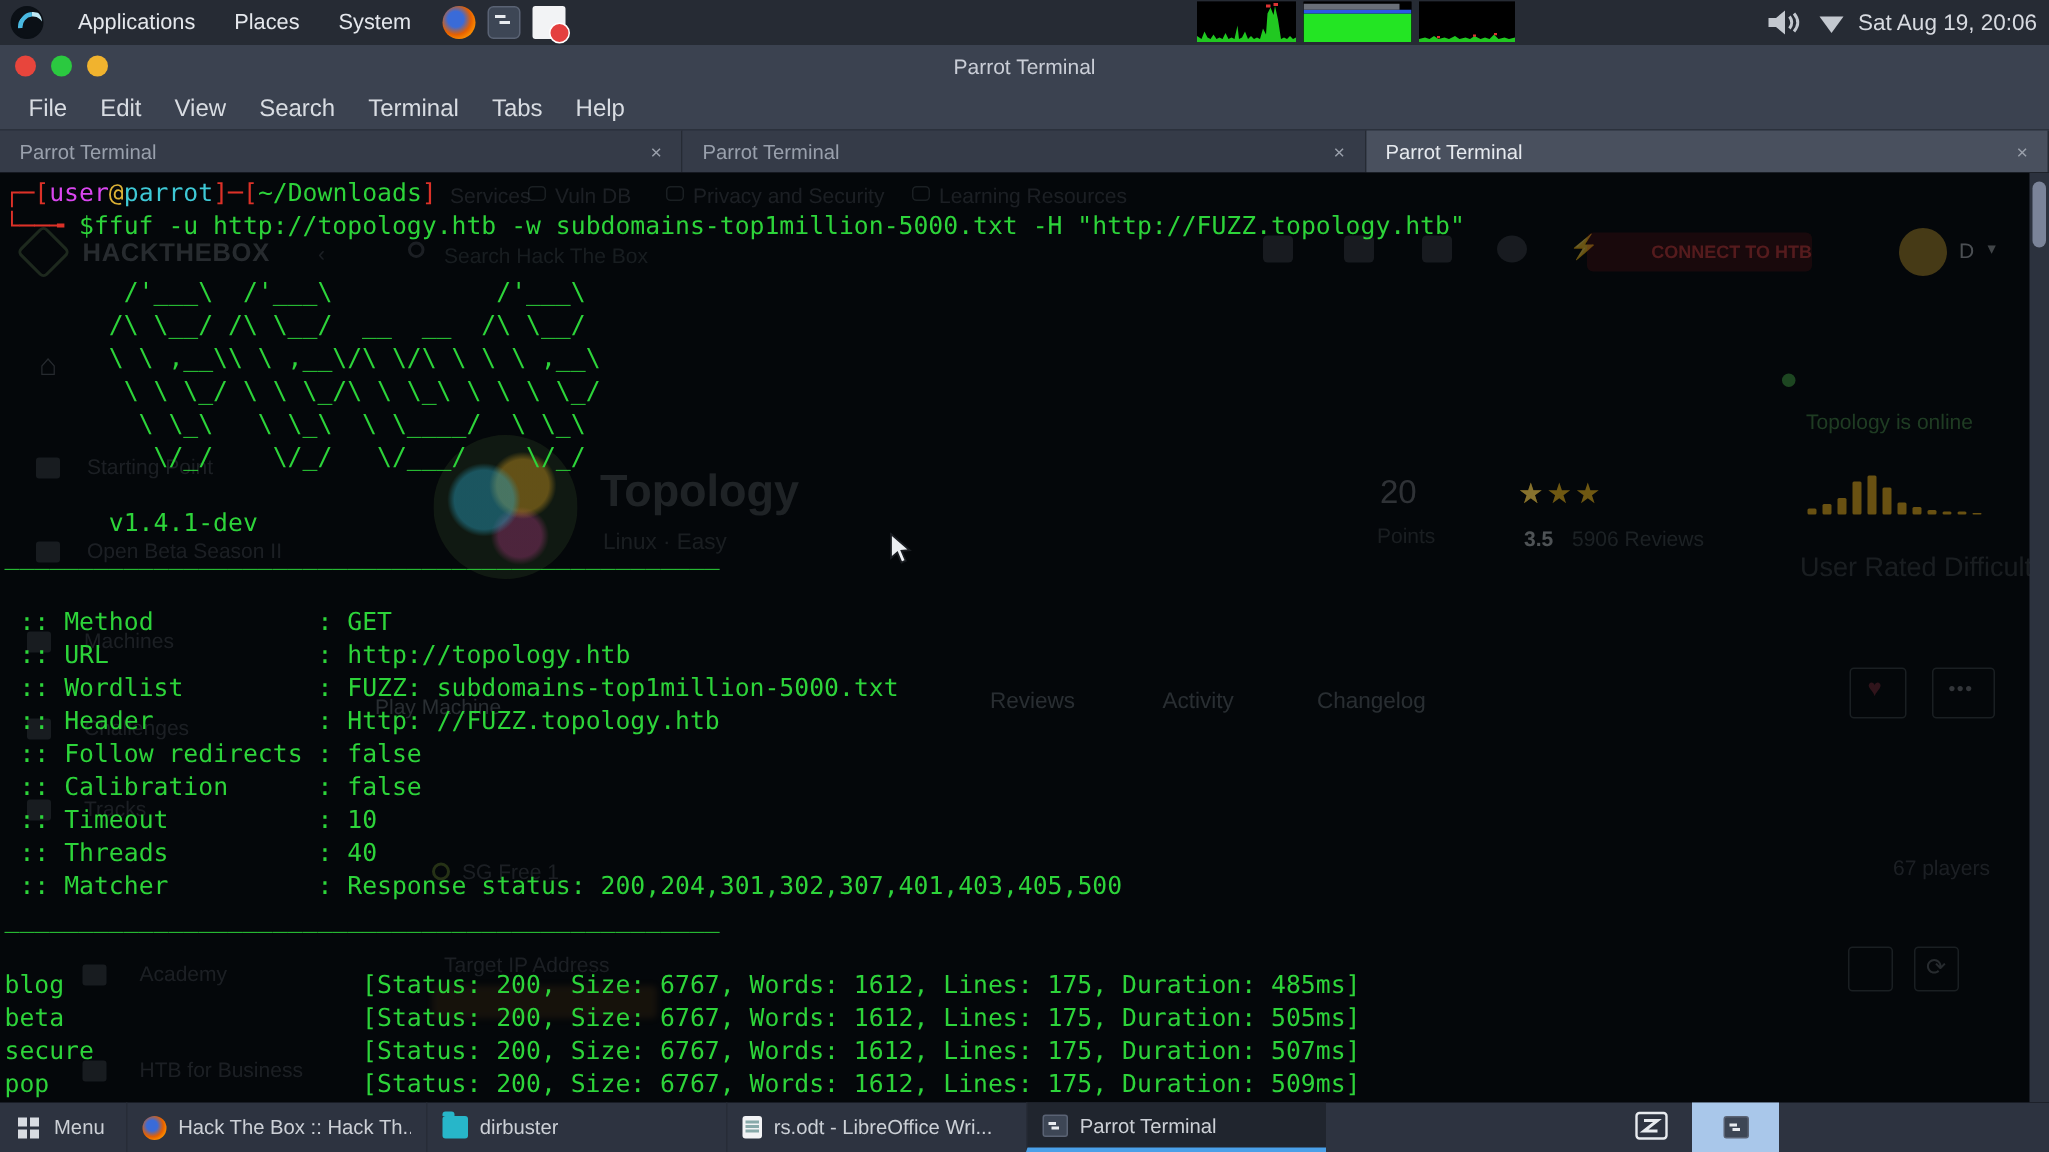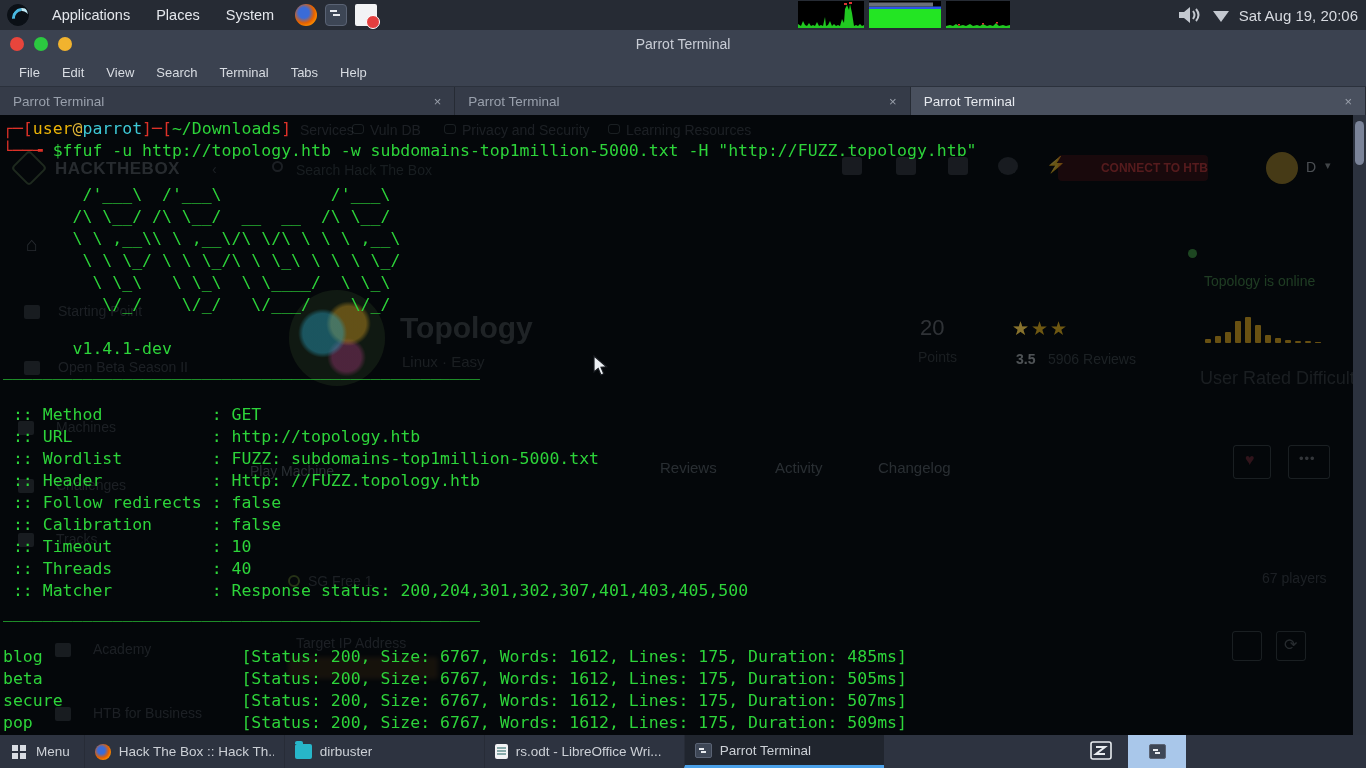--- a/index.html
+++ b/index.html
@@ -30,36 +30,36 @@
   .clock{ font-size:15px; color:#d7dae0; }
 
   
   .window{ position:absolute; left:0; top:30px; width:1366px; }
   .titlebar{ height:28px; background:#3b4250; position:relative; }
   .wbtn{ position:absolute; top:7px; width:14px; height:14px; border-radius:50%; }
   .wbtn.r{ left:10px; background:#e8453c; } .wbtn.g{ left:34px; background:#2bc940; } .wbtn.y{ left:58px; background:#f1b32e; }
   .wtitle{ text-align:center; line-height:28px; font-size:14px; color:#c9cdd6; }
   .menubar{ height:29px; background:#3b4250; display:flex; align-items:center; padding-left:8px;
             border-bottom:1px solid #2b313c; }
-  .mitem{ padding:0 11px; font-size:13px; color:#d8dce2; line-height:29px; }
+  .mitem{ padding:0 11px; font-size:16px; color:#d8dce2; line-height:29px; }
   .tabbar{ height:28px; background:#2d3340; display:flex; }
   .tab{ flex:1; display:flex; align-items:center; justify-content:space-between;
         background:#353b48; border-right:1px solid #262b34; padding:0 13px; }
   .tab .tlabel{ font-size:13.5px; color:#99a0ac; }
   .tab .tclose{ font-size:13px; color:#9aa0ab; cursor:default; }
   .tab.active{ background:#49505e; }
   .tab.active .tlabel{ color:#e6e9ee; }
 
   
   .term-body{ position:relative; width:1366px; height:620px; background:#04070a; overflow:hidden; }
   .term-text{ position:absolute; left:3px; top:3px; z-index:2;
               font-family:"DejaVu Sans Mono", monospace; font-size:16.5px; line-height:22px;
               color:#2dd43a; white-space:pre; }
   .term-text .red{ color:#dc3128; }
-  .term-text .usr{ color:#eab308; }
+  .term-text .usr{ color:#d946ef; }
   .term-text .at{ color:#dcb236; }
   .term-text .hst{ color:#3ec9d6; }
   .cl{ display:inline-block; width:17ch; }
   .rn{ display:inline-block; width:24ch; }
 
   .scrollbar{ position:absolute; right:0; top:0; width:13px; height:620px; background:#2c323e; z-index:3; }
   .scroll-thumb{ position:absolute; left:2px; top:6px; width:9px; height:44px; border-radius:5px; background:#7b8499; }
 
   
   .bg{ position:absolute; inset:0; z-index:1; pointer-events:none; }

